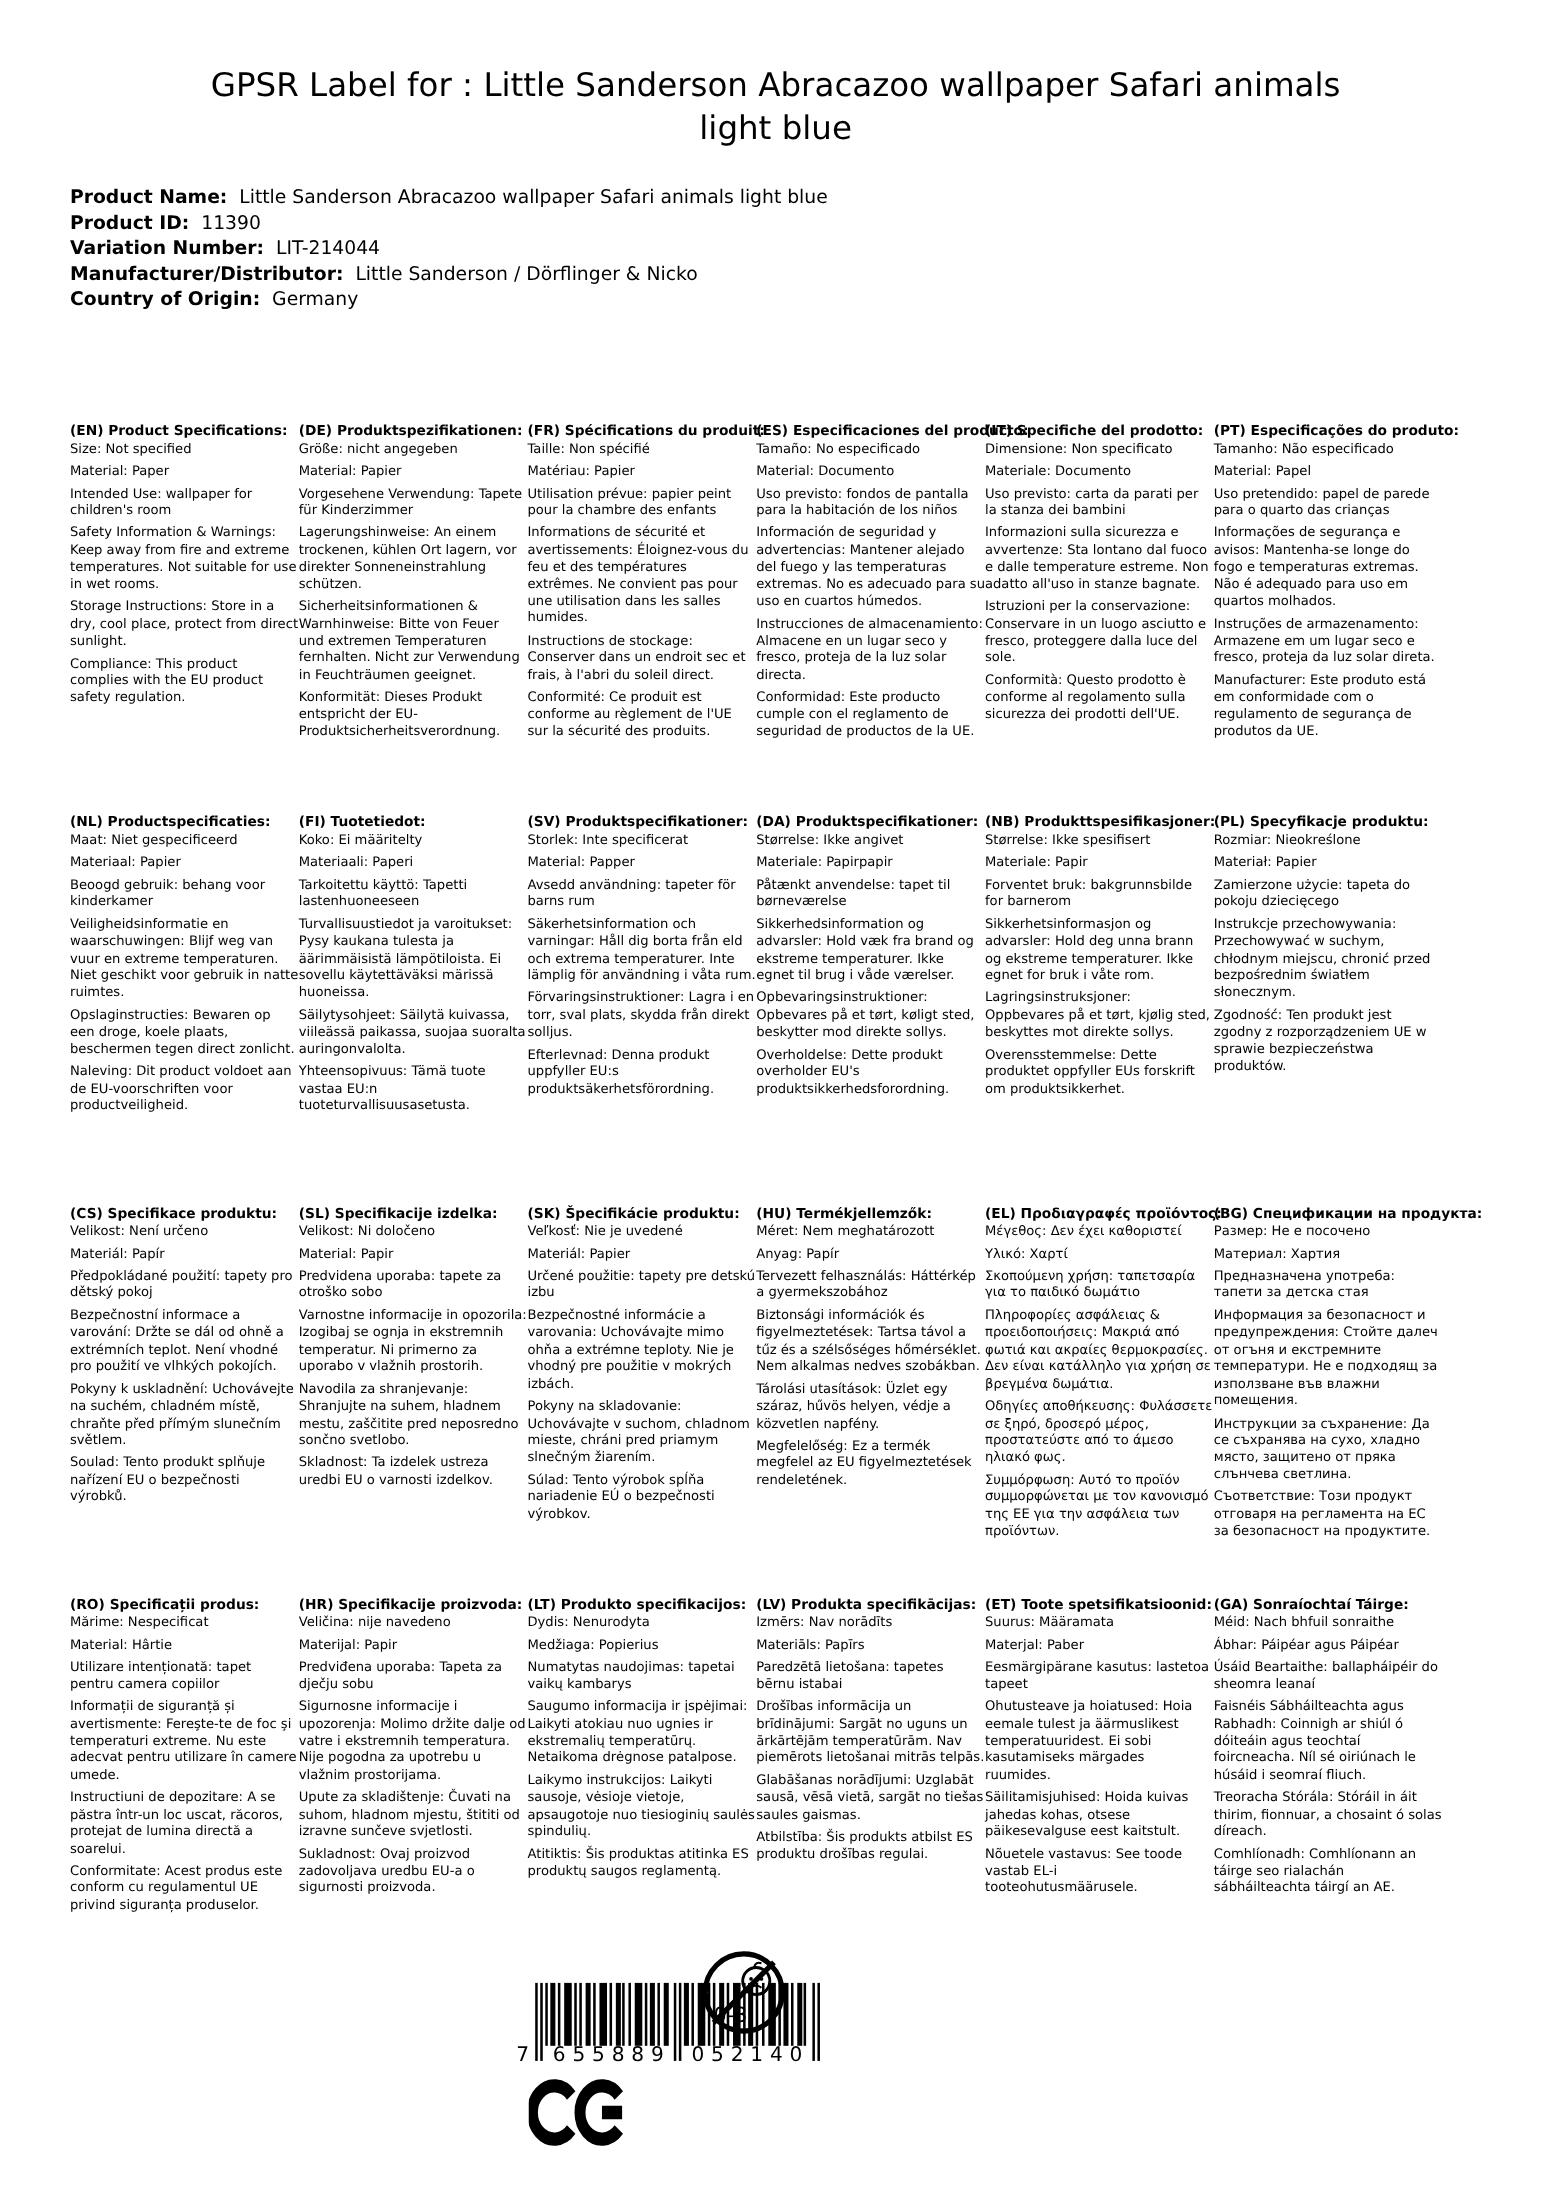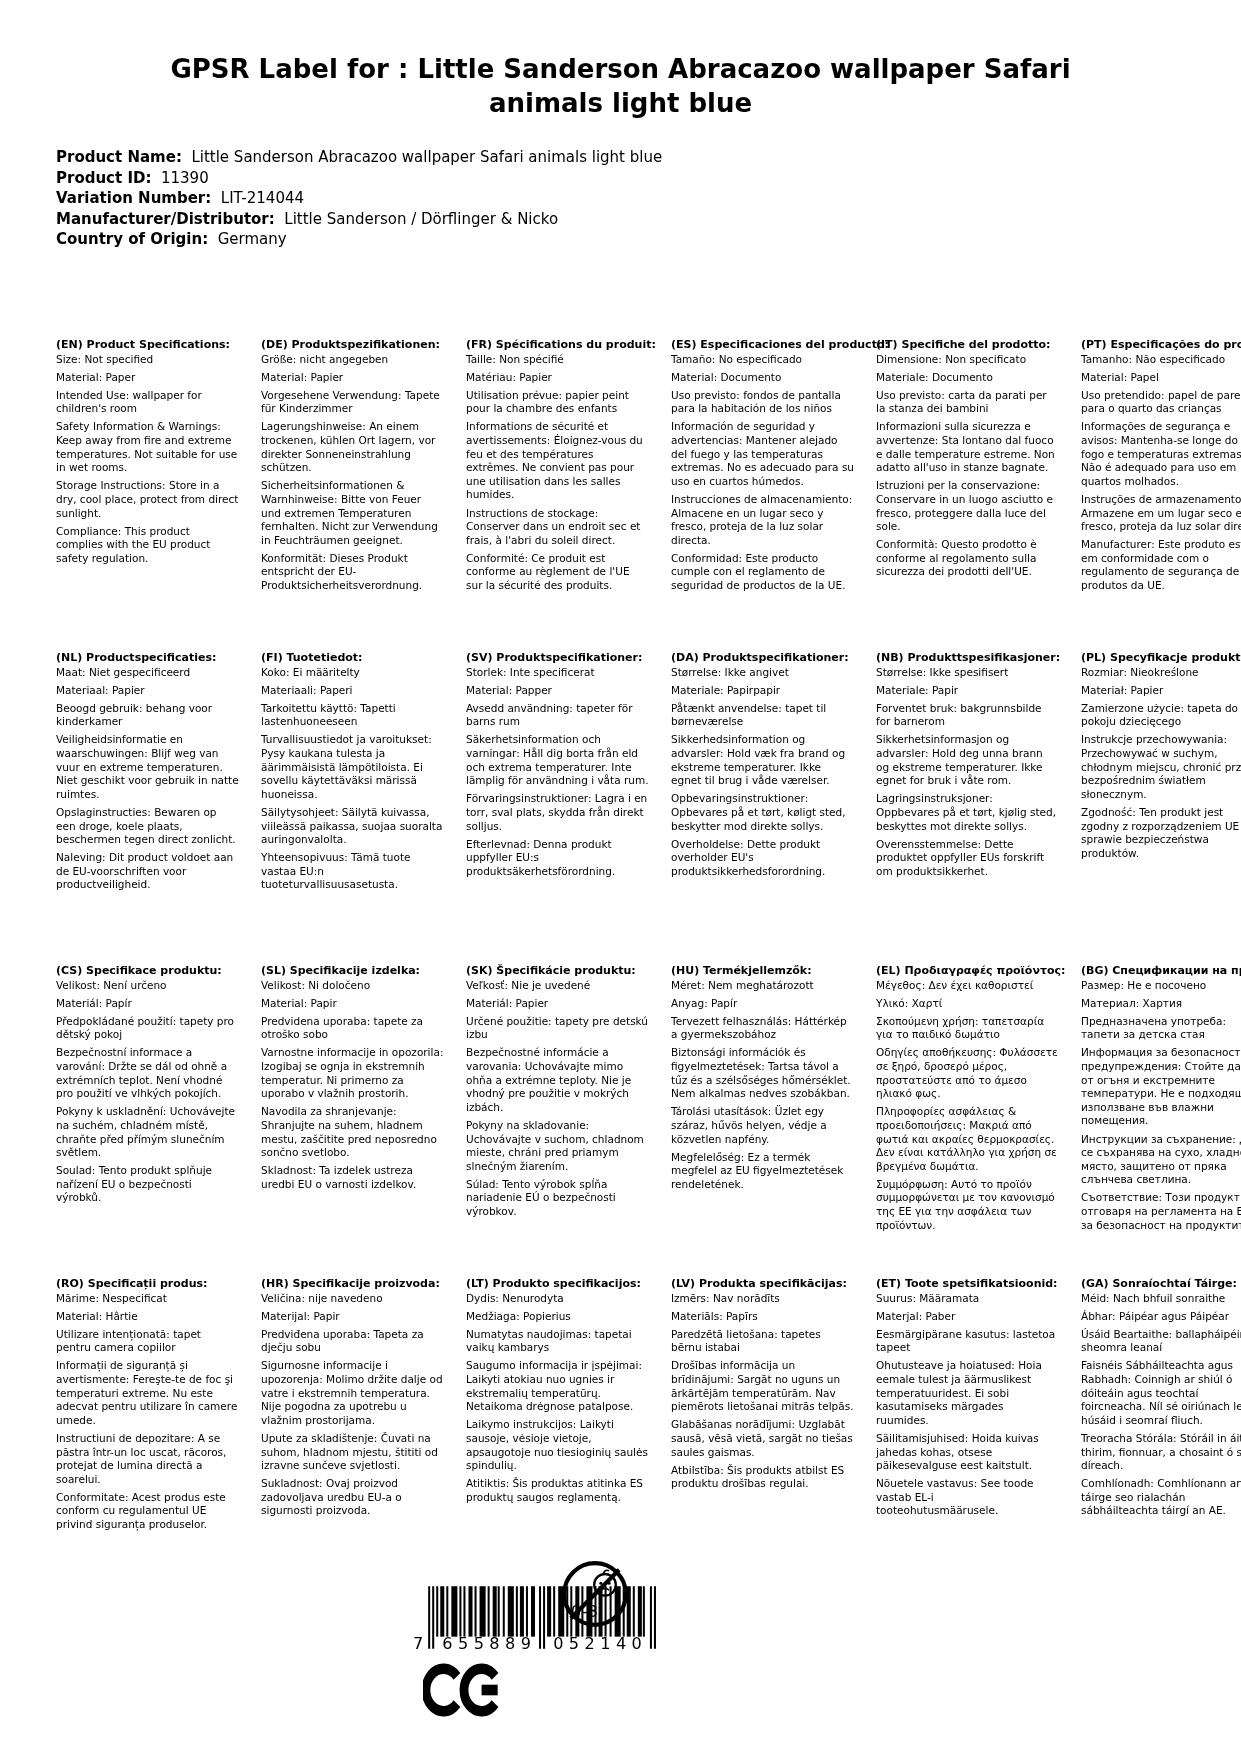--- a/index.html
+++ b/index.html
@@ -1,27 +1,27 @@
 <!DOCTYPE html>
 <html><head>
 <meta charset="utf-8">
 <style>
   html,body{margin:0;padding:0;background:#ffffff;}
   body{width:1241px;height:1754px;position:relative;font-family:"DejaVu Sans",sans-serif;color:#000;}
   .title{
     position:absolute;top:52px;left:50%;transform:translateX(-50%);
     width:930px;margin:0;text-align:center;
-    font-size:26px;font-weight:bold;line-height:34px;
+    font-size:26px;font-weight:normal;line-height:34px;
   }
   .product-info{position:absolute;top:147px;left:56px;font-size:15px;line-height:20.5px;}
   .pi-row{white-space:nowrap;}
   .pi-label{font-weight:bold;}
   .language-grid{
     position:absolute;top:338px;left:56px;width:1170px;
-    display:grid;grid-template-columns:repeat(6,183px);column-gap:22px;
+    display:grid;grid-template-columns:repeat(6,183px);column-gap:0;
     grid-auto-rows:313px;
   }
   .lang-cell{font-size:10.5px;line-height:13.6px;overflow:visible;overflow-wrap:break-word;}
   .lang-heading{font-weight:bold;font-size:11px;white-space:nowrap;margin:0 0 1px 0;}
   .lang-p{margin:0 0 4.5px 0;}
   .barcode{position:absolute;left:408px;top:1586px;}
   .ce{position:absolute;left:423px;top:1659px;}
   .age{position:absolute;left:560px;top:1556px;}
   svg{display:block;}
 </style>
@@ -182,22 +182,22 @@
         <p class="lang-p">Tervezett felhasználás: Háttérkép a gyermekszobához</p>
         <p class="lang-p">Biztonsági információk és figyelmeztetések: Tartsa távol a tűz és a szélsőséges hőmérséklet. Nem alkalmas nedves szobákban.</p>
         <p class="lang-p">Tárolási utasítások: Üzlet egy száraz, hűvös helyen, védje a közvetlen napfény.</p>
         <p class="lang-p">Megfelelőség: Ez a termék megfelel az EU figyelmeztetések rendeletének.</p>
       </div>
       <div class="lang-cell">
         <div class="lang-heading">(EL) Προδιαγραφές προϊόντος:</div>
         <p class="lang-p">Μέγεθος: Δεν έχει καθοριστεί</p>
         <p class="lang-p">Υλικό: Χαρτί</p>
         <p class="lang-p">Σκοπούμενη χρήση: ταπετσαρία για το παιδικό δωμάτιο</p>
+        <p class="lang-p">Πληροφορίες ασφάλειας &amp; προειδοποιήσεις: Μακριά από φωτιά και ακραίες θερμοκρασίες. Δεν είναι κατάλληλο για χρήση σε βρεγμένα δωμάτια.</p>
         <p class="lang-p">Οδηγίες αποθήκευσης: Φυλάσσετε σε ξηρό, δροσερό μέρος, προστατεύστε από το άμεσο ηλιακό φως.</p>
-        <p class="lang-p">Πληροφορίες ασφάλειας &amp; προειδοποιήσεις: Μακριά από φωτιά και ακραίες θερμοκρασίες. Δεν είναι κατάλληλο για χρήση σε βρεγμένα δωμάτια.</p>
         <p class="lang-p">Συμμόρφωση: Αυτό το προϊόν συμμορφώνεται με τον κανονισμό της ΕΕ για την ασφάλεια των προϊόντων.</p>
       </div>
       <div class="lang-cell">
         <div class="lang-heading">(BG) Спецификации на продукта:</div>
         <p class="lang-p">Размер: Не е посочено</p>
         <p class="lang-p">Материал: Хартия</p>
         <p class="lang-p">Предназначена употреба: тапети за детска стая</p>
         <p class="lang-p">Информация за безопасност и предупреждения: Стойте далеч от огъня и екстремните температури. Не е подходящ за използване във влажни помещения.</p>
         <p class="lang-p">Инструкции за съхранение: Да се съхранява на сухо, хладно място, защитено от пряка слънчева светлина.</p>
         <p class="lang-p">Съответствие: Този продукт отговаря на регламента на ЕС за безопасност на продуктите.</p>

